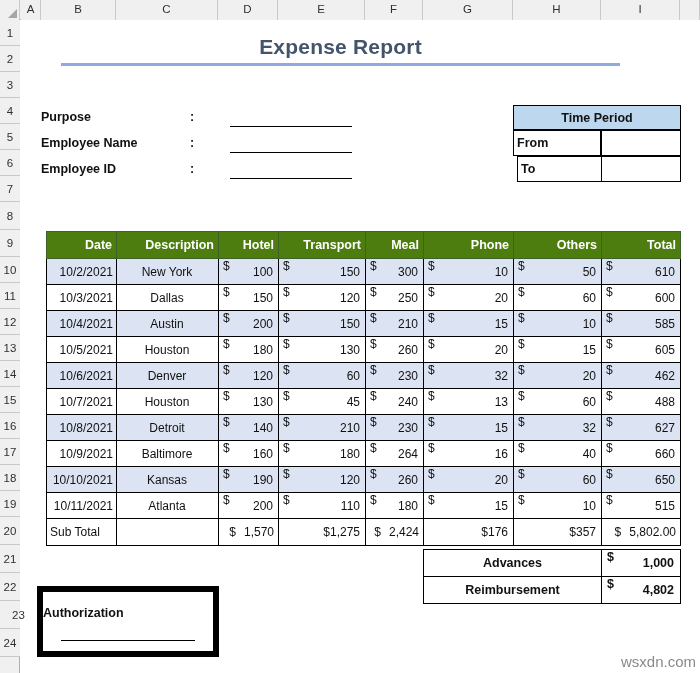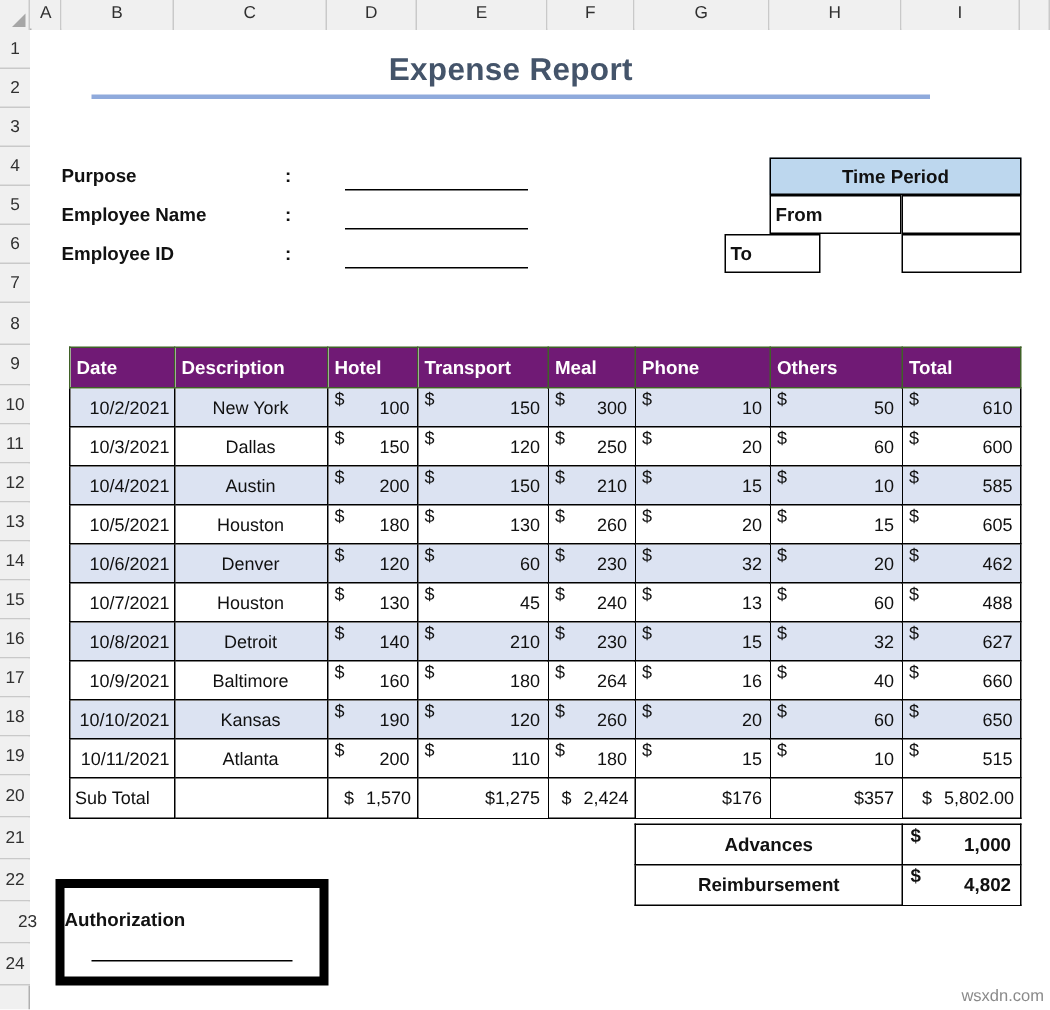--- a/index.html
+++ b/index.html
@@ -133,25 +133,25 @@
   }
   .xt td, .xt th {
     border: 1px solid #000000;
     height: 26px;
     padding: 0 4px;
     overflow: hidden;
     white-space: nowrap;
     font-weight: normal;
   }
   .xt thead th {
-    background: #701a75;
+    background: #4d7c0f;
     color: #ffffff;
     font-weight: bold;
     font-size: 12.5px;
-    text-align: left;
+    text-align: right;
     border-color: #3f6127;
     height: 27px;
   }
   tr.band td { background: #dce3f2; }
   tr.plain td { background: #ffffff; }
   td.c-date { text-align: right; padding-right: 3px; }
   td.c-desc { text-align: center; padding-left: 3px; }
   td.c-money {
     text-align: right;
     padding-right: 5px;
@@ -226,21 +226,21 @@
     position: absolute;
     left: 18px; bottom: 10px;
     width: 134px; height: 0;
     border-bottom: 1.6px solid #000000;
   }
 
   
   .watermark {
     position: absolute;
     right: 4px; bottom: 3px;
-    font-size: 11px;
+    font-size: 15px;
     color: #8a8a8a;
     font-family: "Liberation Sans", sans-serif;
   }
 </style>
 </head>
 <body>
 
 <div id="sheet">
 
   <div class="colhead-strip">
@@ -345,21 +345,21 @@
   <div class="form-colon" style="left:190px; top:130px;">:</div>
   <div class="form-rule" style="left:230px; top:152px; width:122px;"></div>
 
   <div class="form-label" style="left:41px; top:156px;">Employee ID</div>
   <div class="form-colon" style="left:190px; top:156px;">:</div>
   <div class="form-rule" style="left:230px; top:178px; width:122px;"></div>
 
   <div class="tp-cell tp-label" style="left:513px; top:130px; width:88px; height:26px;">From</div>
   <div class="tp-cell tp-head" style="left:513px; top:105px; width:168px; height:25px;">Time Period</div>
   <div class="tp-cell tp-blank" style="left:601px; top:130px; width:80px; height:26px;"></div>
-  <div class="tp-cell tp-label" style="left:483px; top:156px; width:64px; height:26px;">To</div>
+  <div class="tp-cell tp-label" style="left:517px; top:156px; width:88px; height:26px;">To</div>
   <div class="tp-cell tp-blank" style="left:601px; top:156px; width:80px; height:26px;"></div>
 
   <div class="xt">
     <table>
       <colgroup>
         <col style="width:70px">
           <col style="width:102px">
           <col style="width:60px">
         <col style="width:87px">
           <col style="width:58px">

